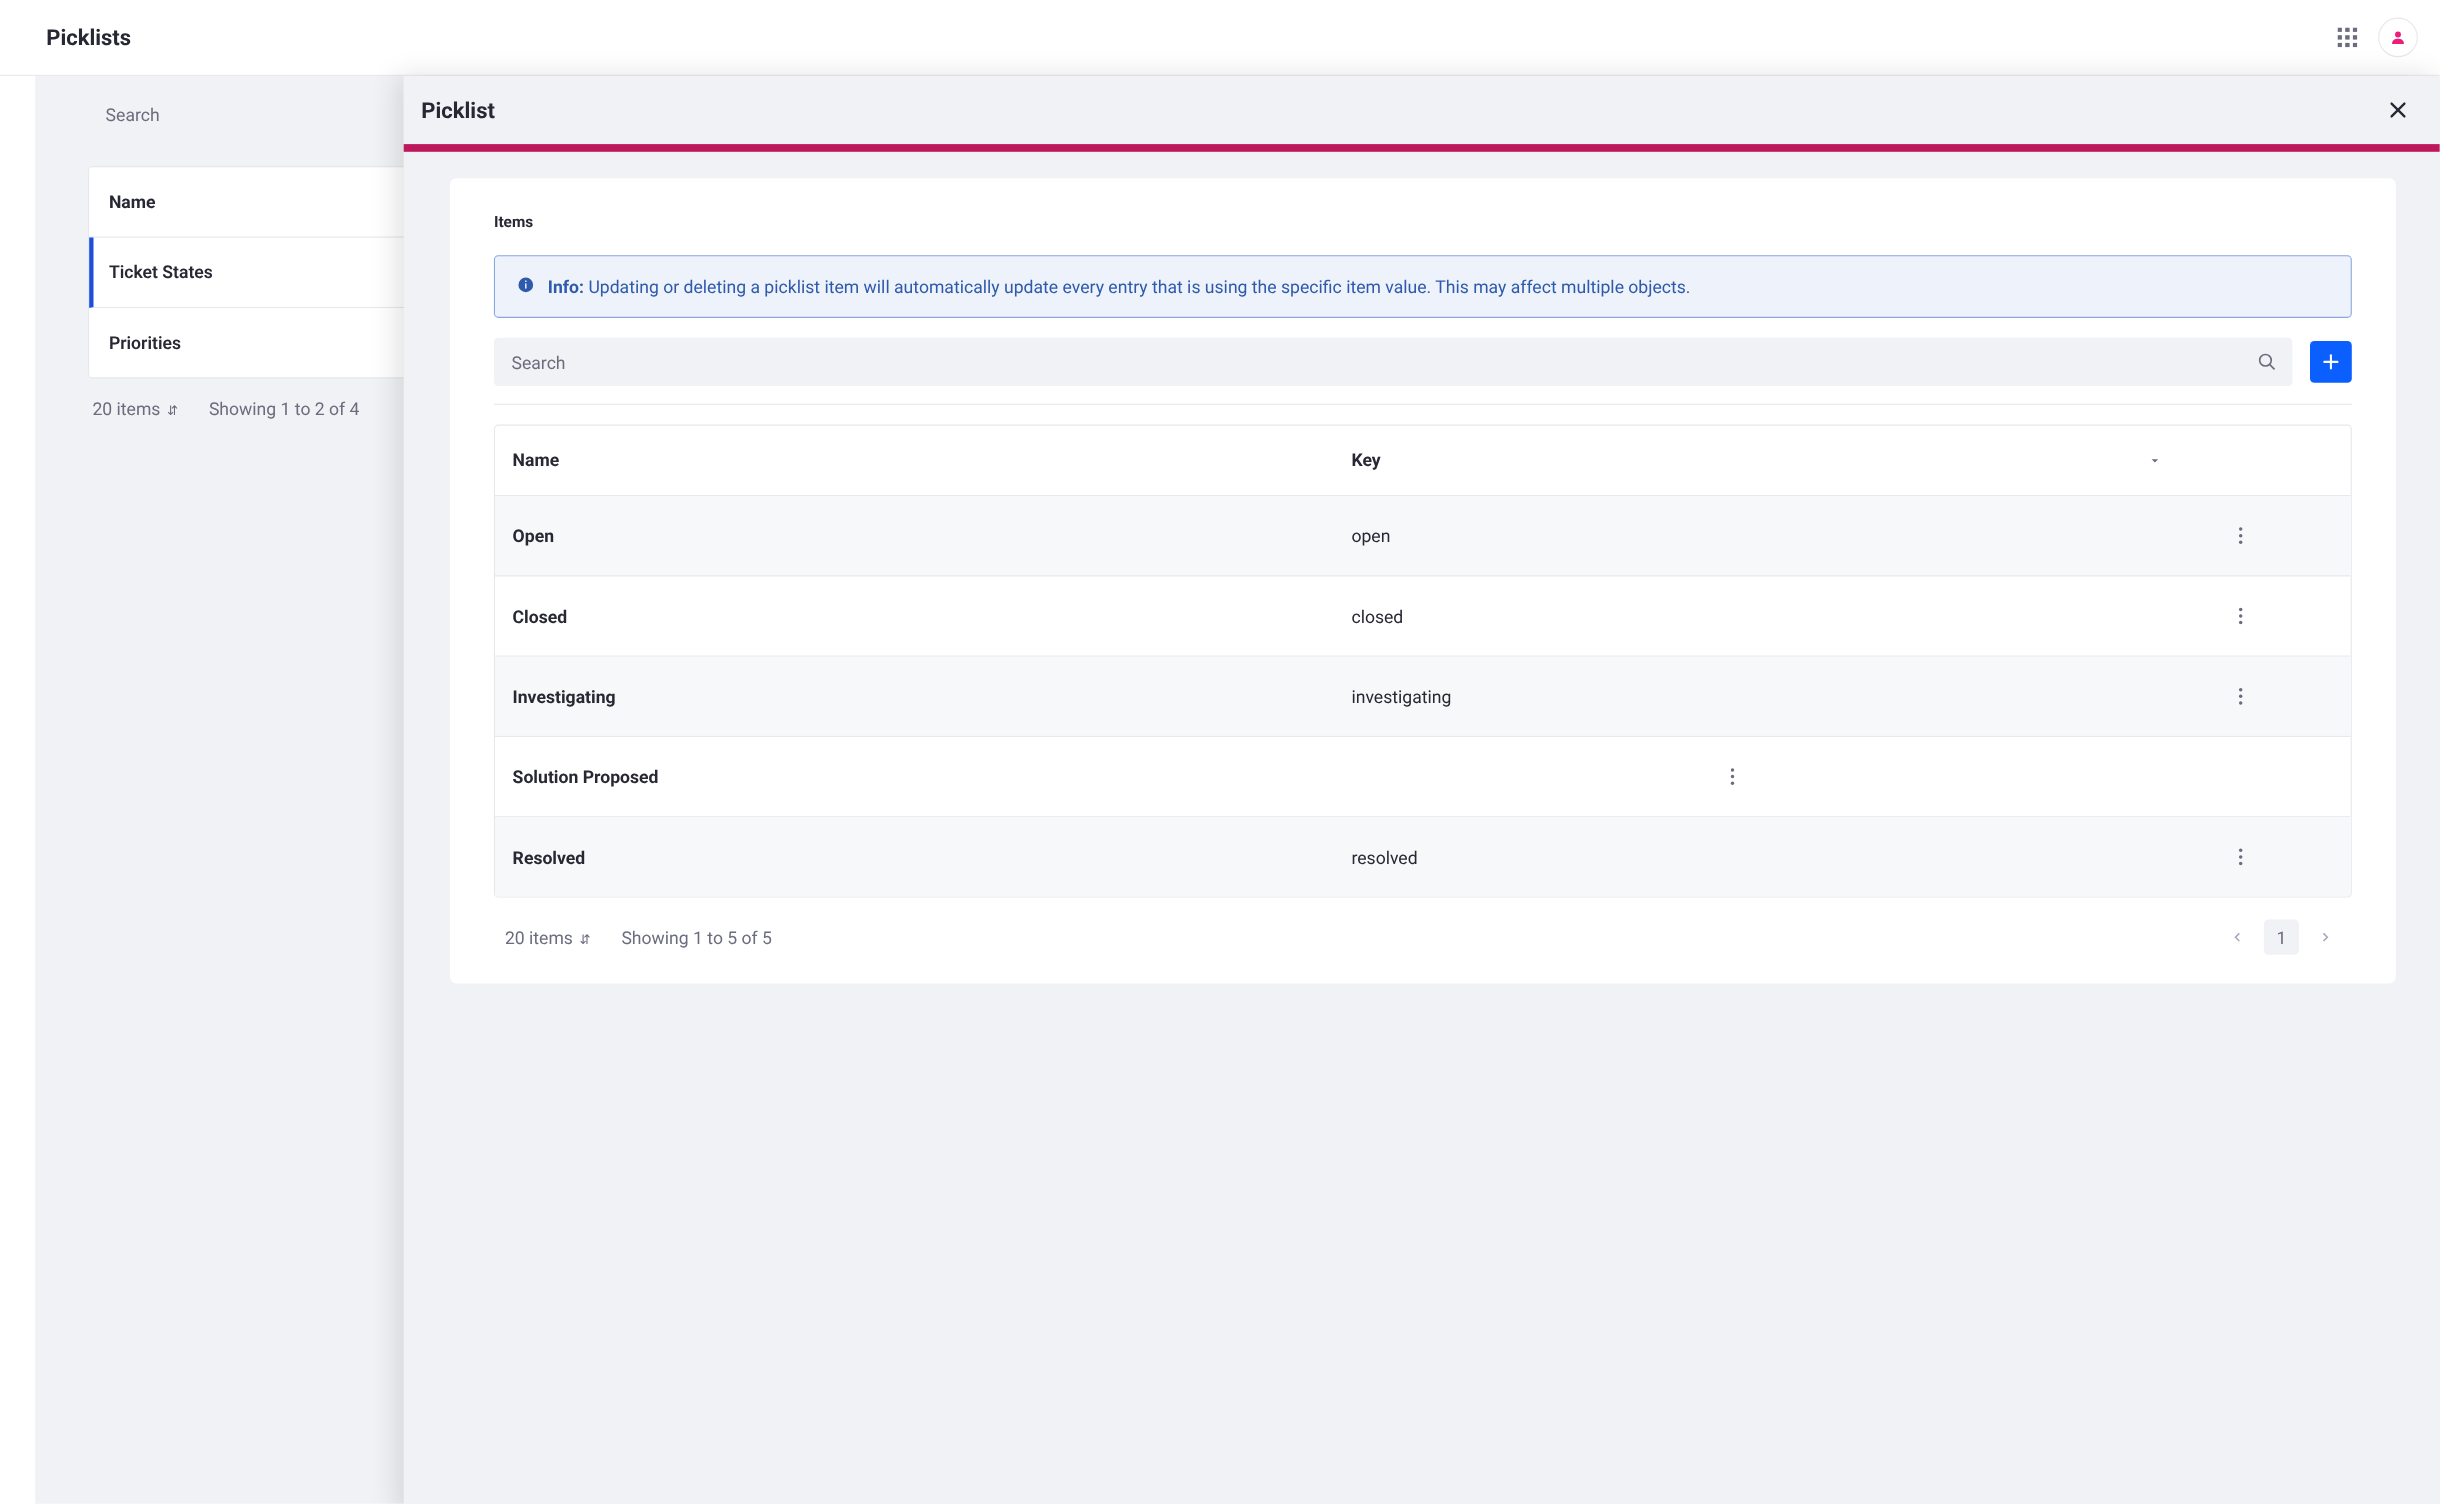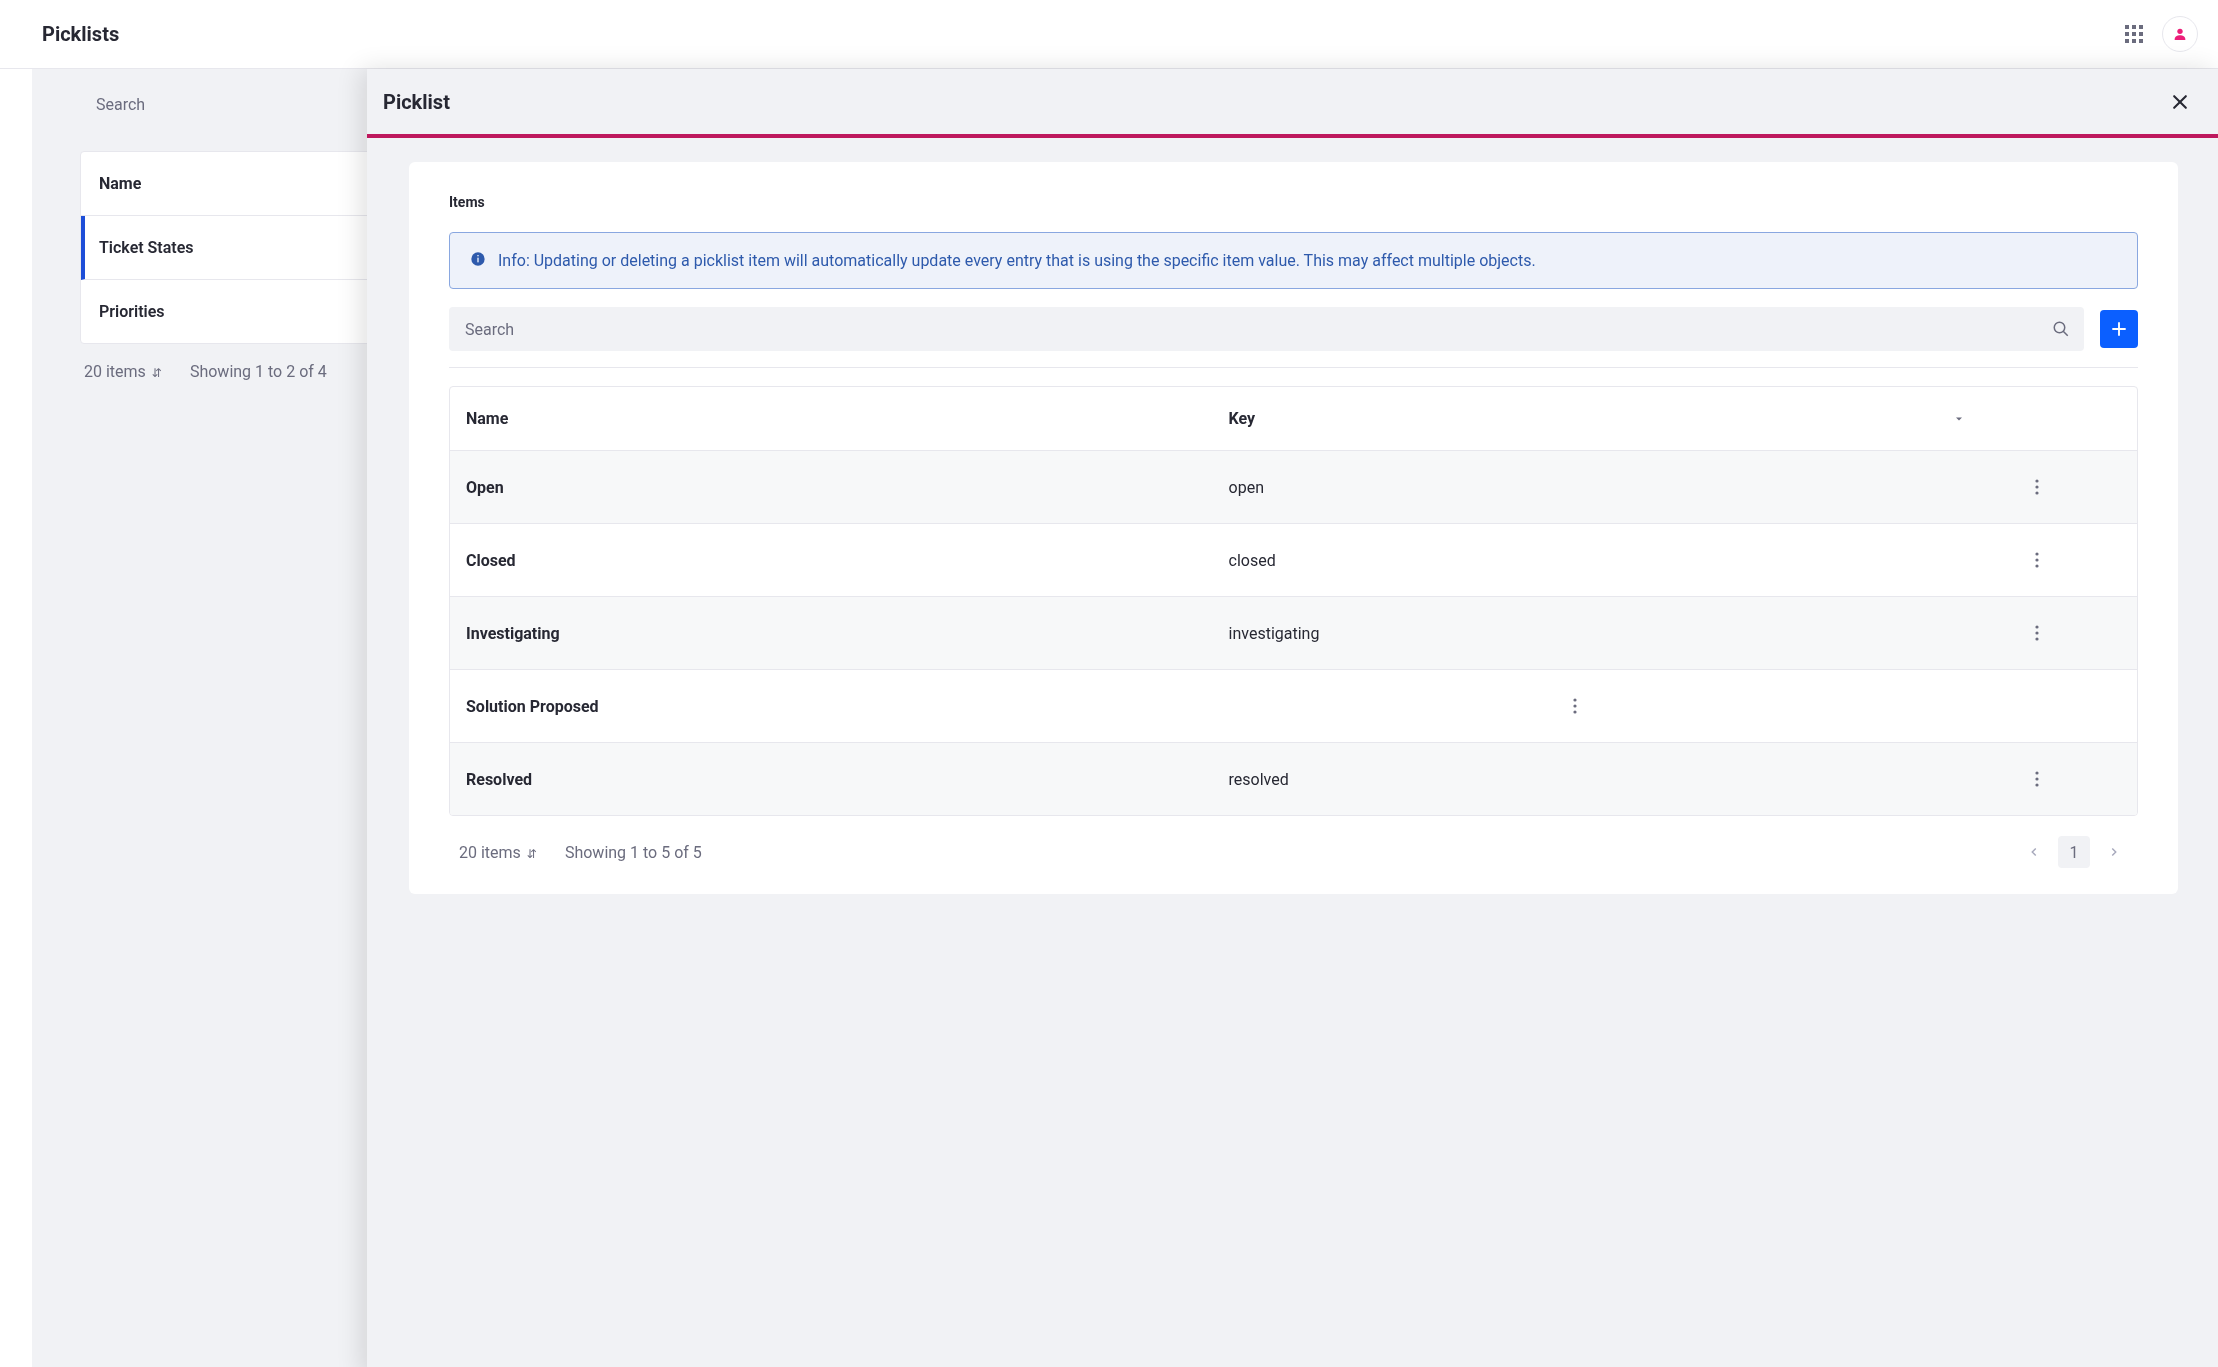--- a/index.html
+++ b/index.html
@@ -108,21 +108,21 @@
     top: 0; right: 0; bottom: 0;
     left: 335px;
     background: #f1f2f5;
     box-shadow: -6px 0 24px rgba(0,0,0,0.12);
     display: flex;
     flex-direction: column;
   }
   .panel-header {
     height: 69px;
     background: #f1f2f5;
-    border-bottom: 4px solid #be185d;
+    border-bottom: 7px solid #be185d;
     display: flex;
     align-items: center;
     justify-content: space-between;
     padding: 0 22px 0 16px;
   }
   .panel-header h2 {
     font-size: 20px;
     font-weight: 700;
   }
   .close-btn {
@@ -159,21 +159,21 @@
     color: #2e5aac;
     font-size: 16px;
     line-height: 1.45;
     margin-bottom: 18px;
   }
   .info-alert .info-icon {
     flex: 0 0 auto;
     margin-top: 2px;
     color: #2e5aac;
   }
-  .info-alert strong { font-weight: 400; }
+  .info-alert strong { font-weight: 700; }
 
   .toolbar {
     display: flex;
     align-items: center;
     gap: 16px;
     margin-bottom: 8px;
     padding-bottom: 16px;
     border-bottom: 1px solid #e7e7ed;
   }
   .toolbar-search {

